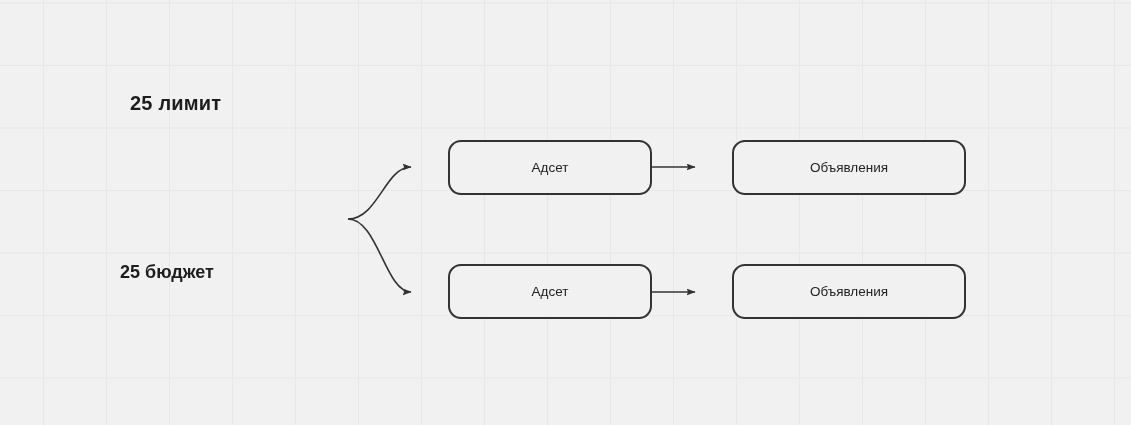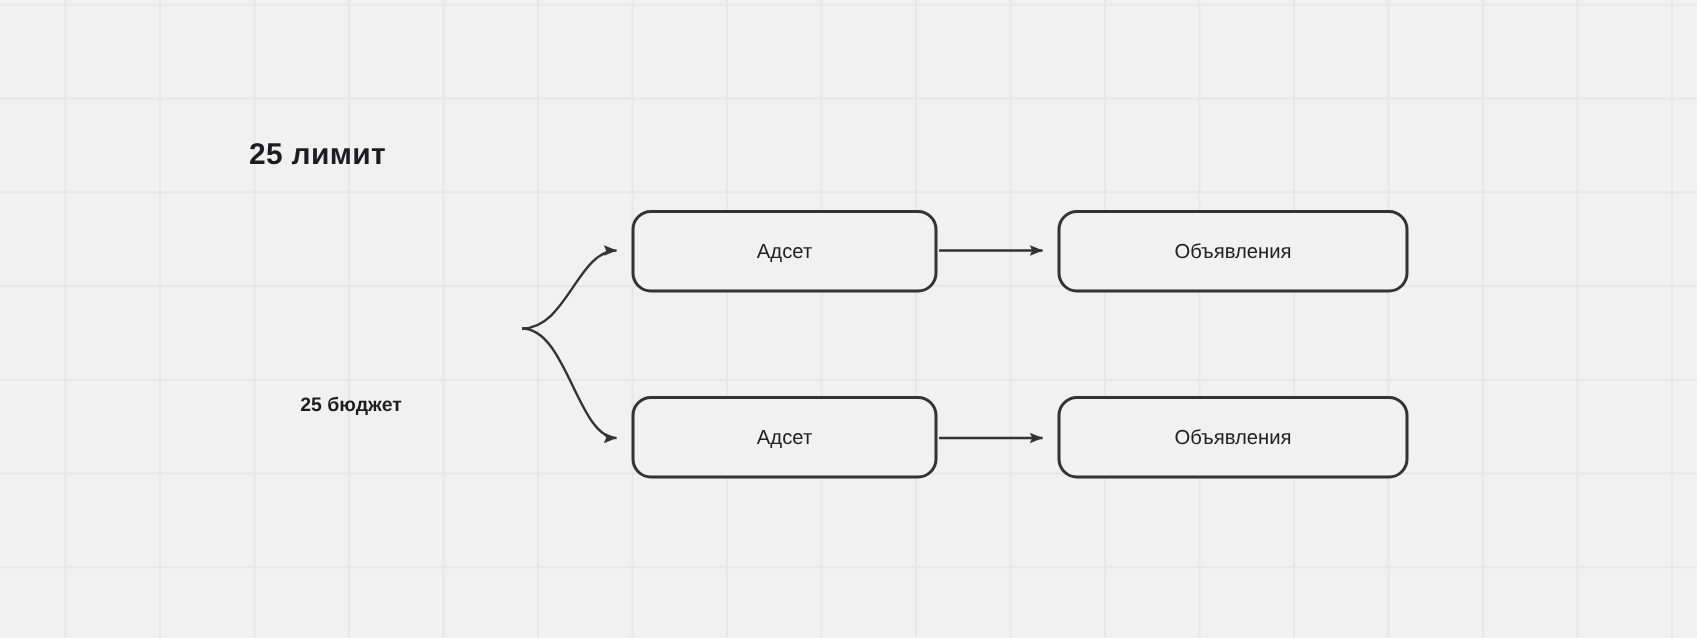--- a/index.html
+++ b/index.html
@@ -26,44 +26,44 @@
   }
   .diagram-title {
     position: absolute;
     left: 130px;
     top: 92px;
     font-size: 20px;
     font-weight: bold;
     color: #1d1d1f;
     letter-spacing: 0.2px;
     white-space: nowrap;
-    margin-left: 36px;
   }
   .budget-label {
     position: absolute;
     left: 120px;
     top: 262px;
     width: 228px;
-    text-align: center;
-    font-size: 13px;
+    text-align: left;
+    font-size: 18px;
     font-weight: bold;
     color: #1d1d1f;
     white-space: nowrap;
   }
   .node {
     position: absolute;
     box-sizing: border-box;
     background: #f1f1f1;
     border: 2px solid #333333;
     display: flex;
     align-items: center;
     justify-content: center;
     font-size: 13.5px;
     color: #222222;
     white-space: nowrap;
+    margin-left: 27px;
   }
   .node-campaign {
     left: 120px;
     top: 190px;
     width: 228px;
     height: 59px;
     border-radius: 0;
   }
   .node-rounded {
     border-radius: 13px;

